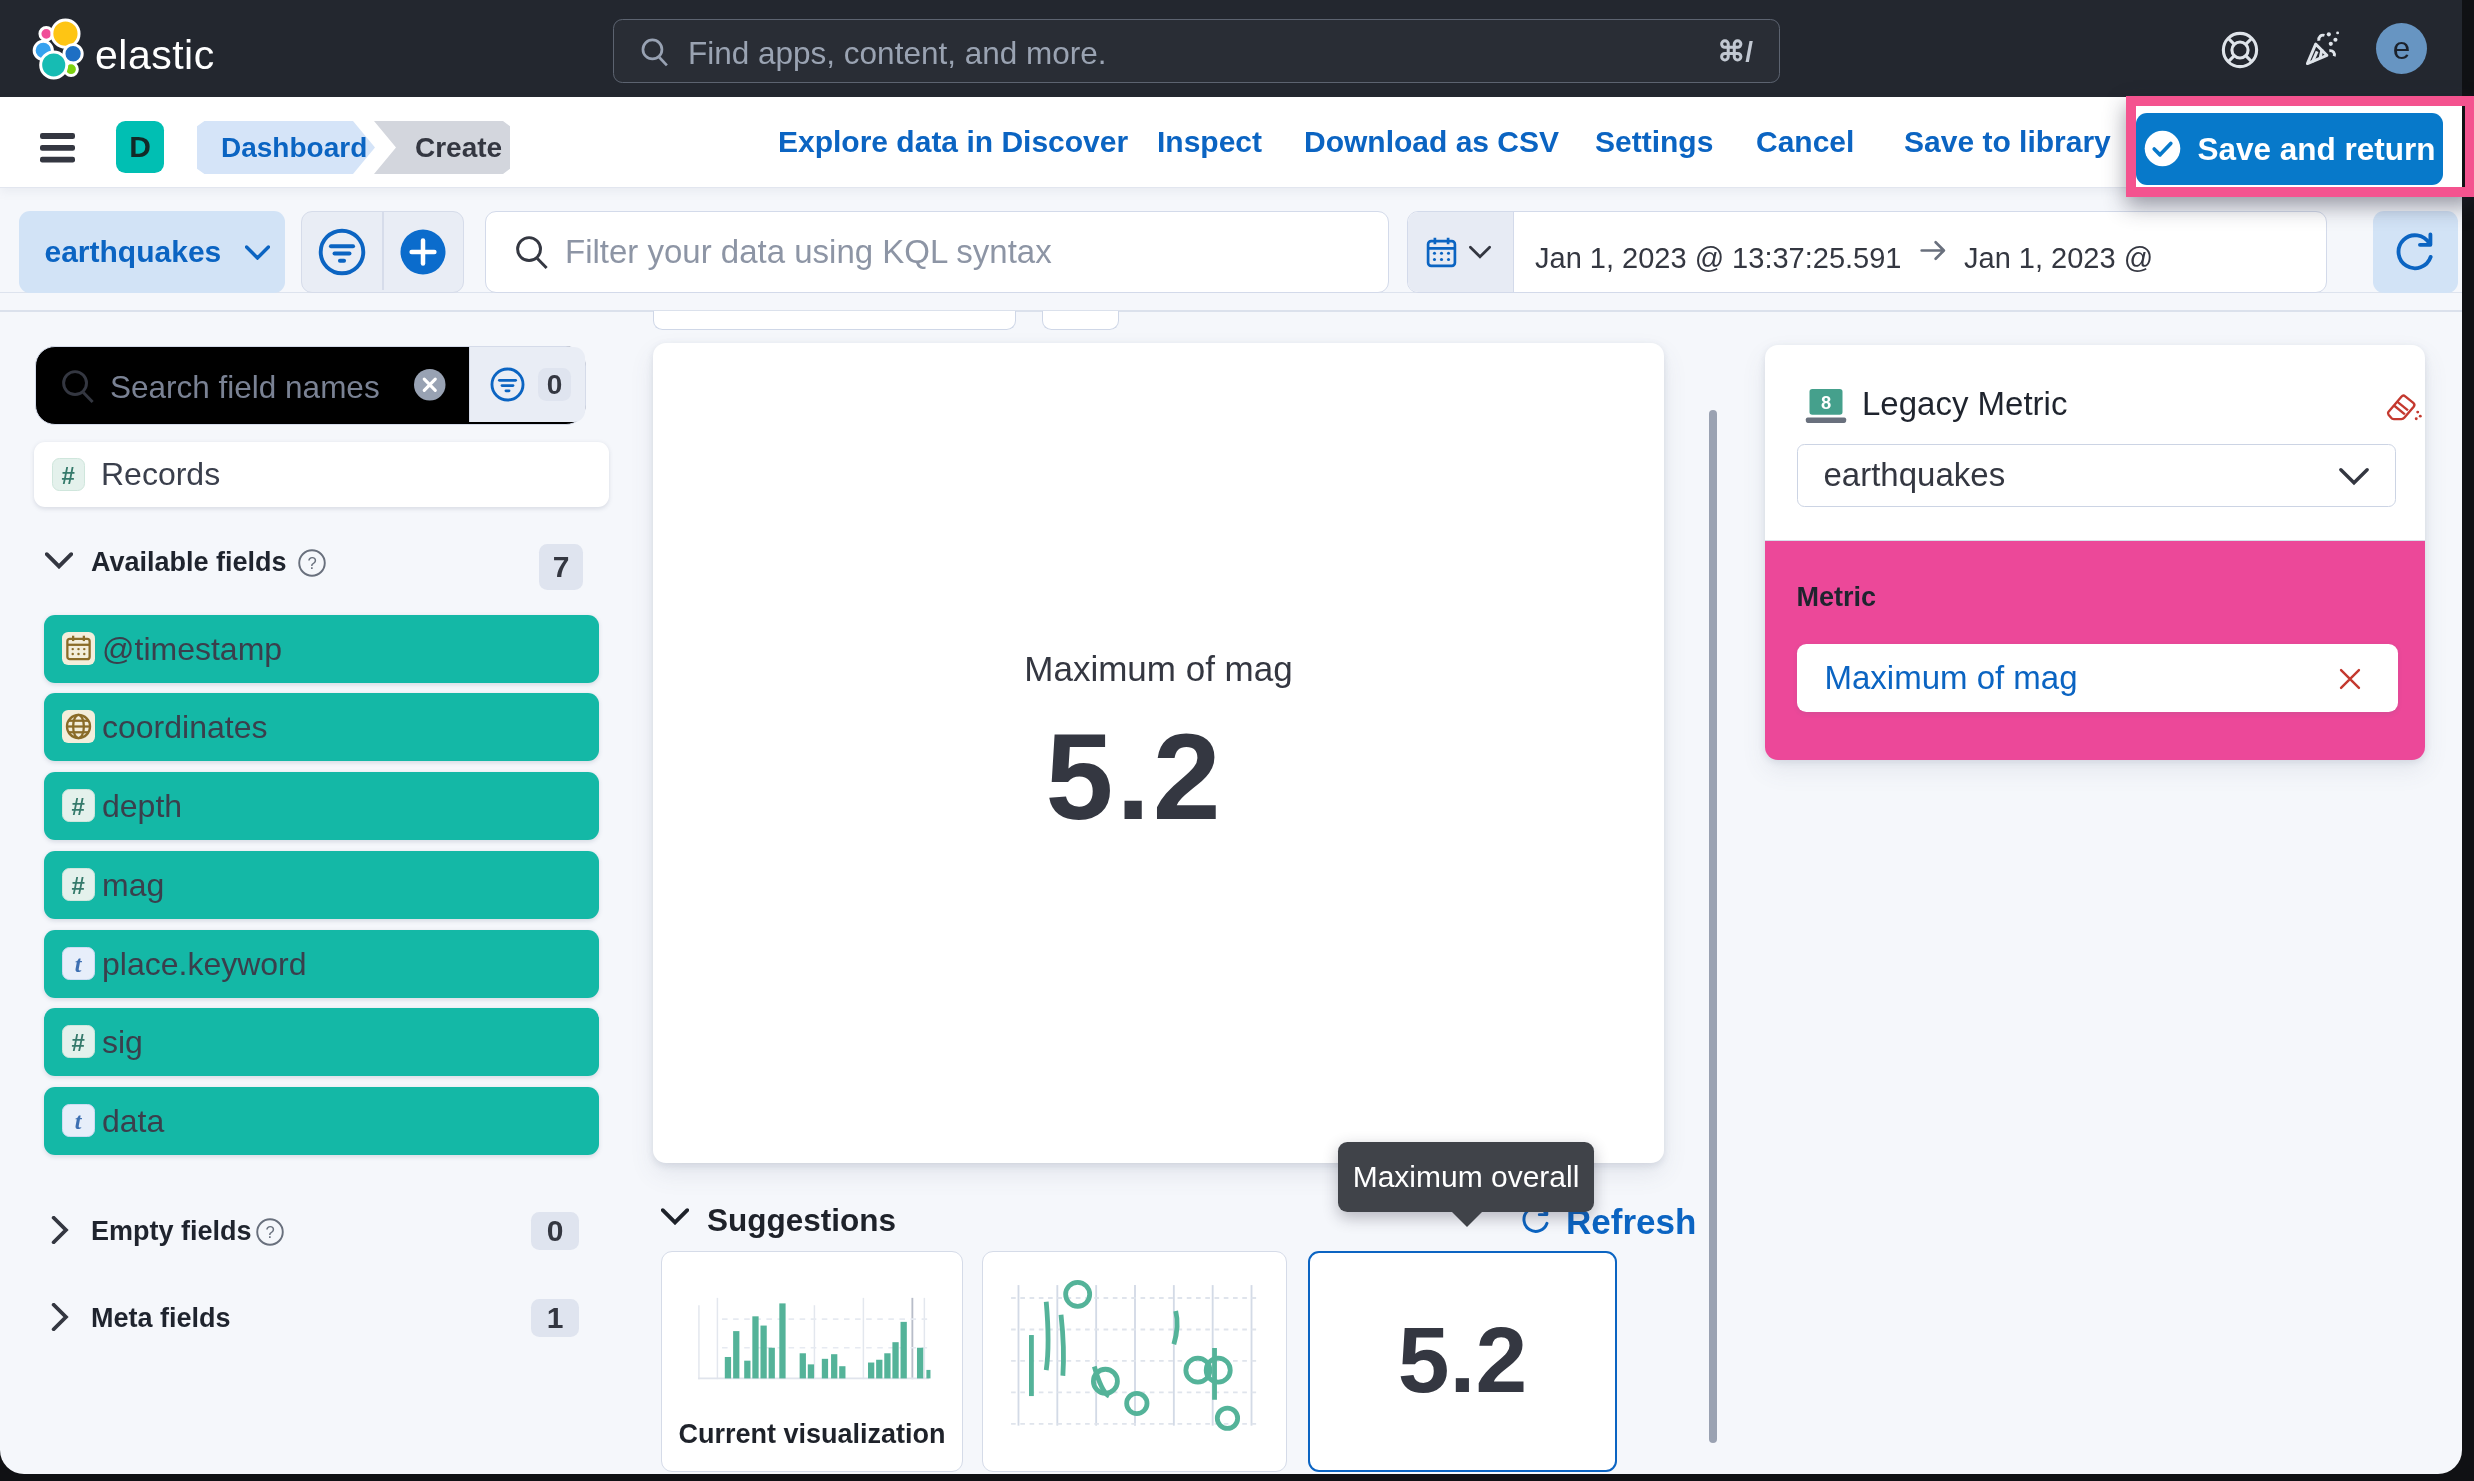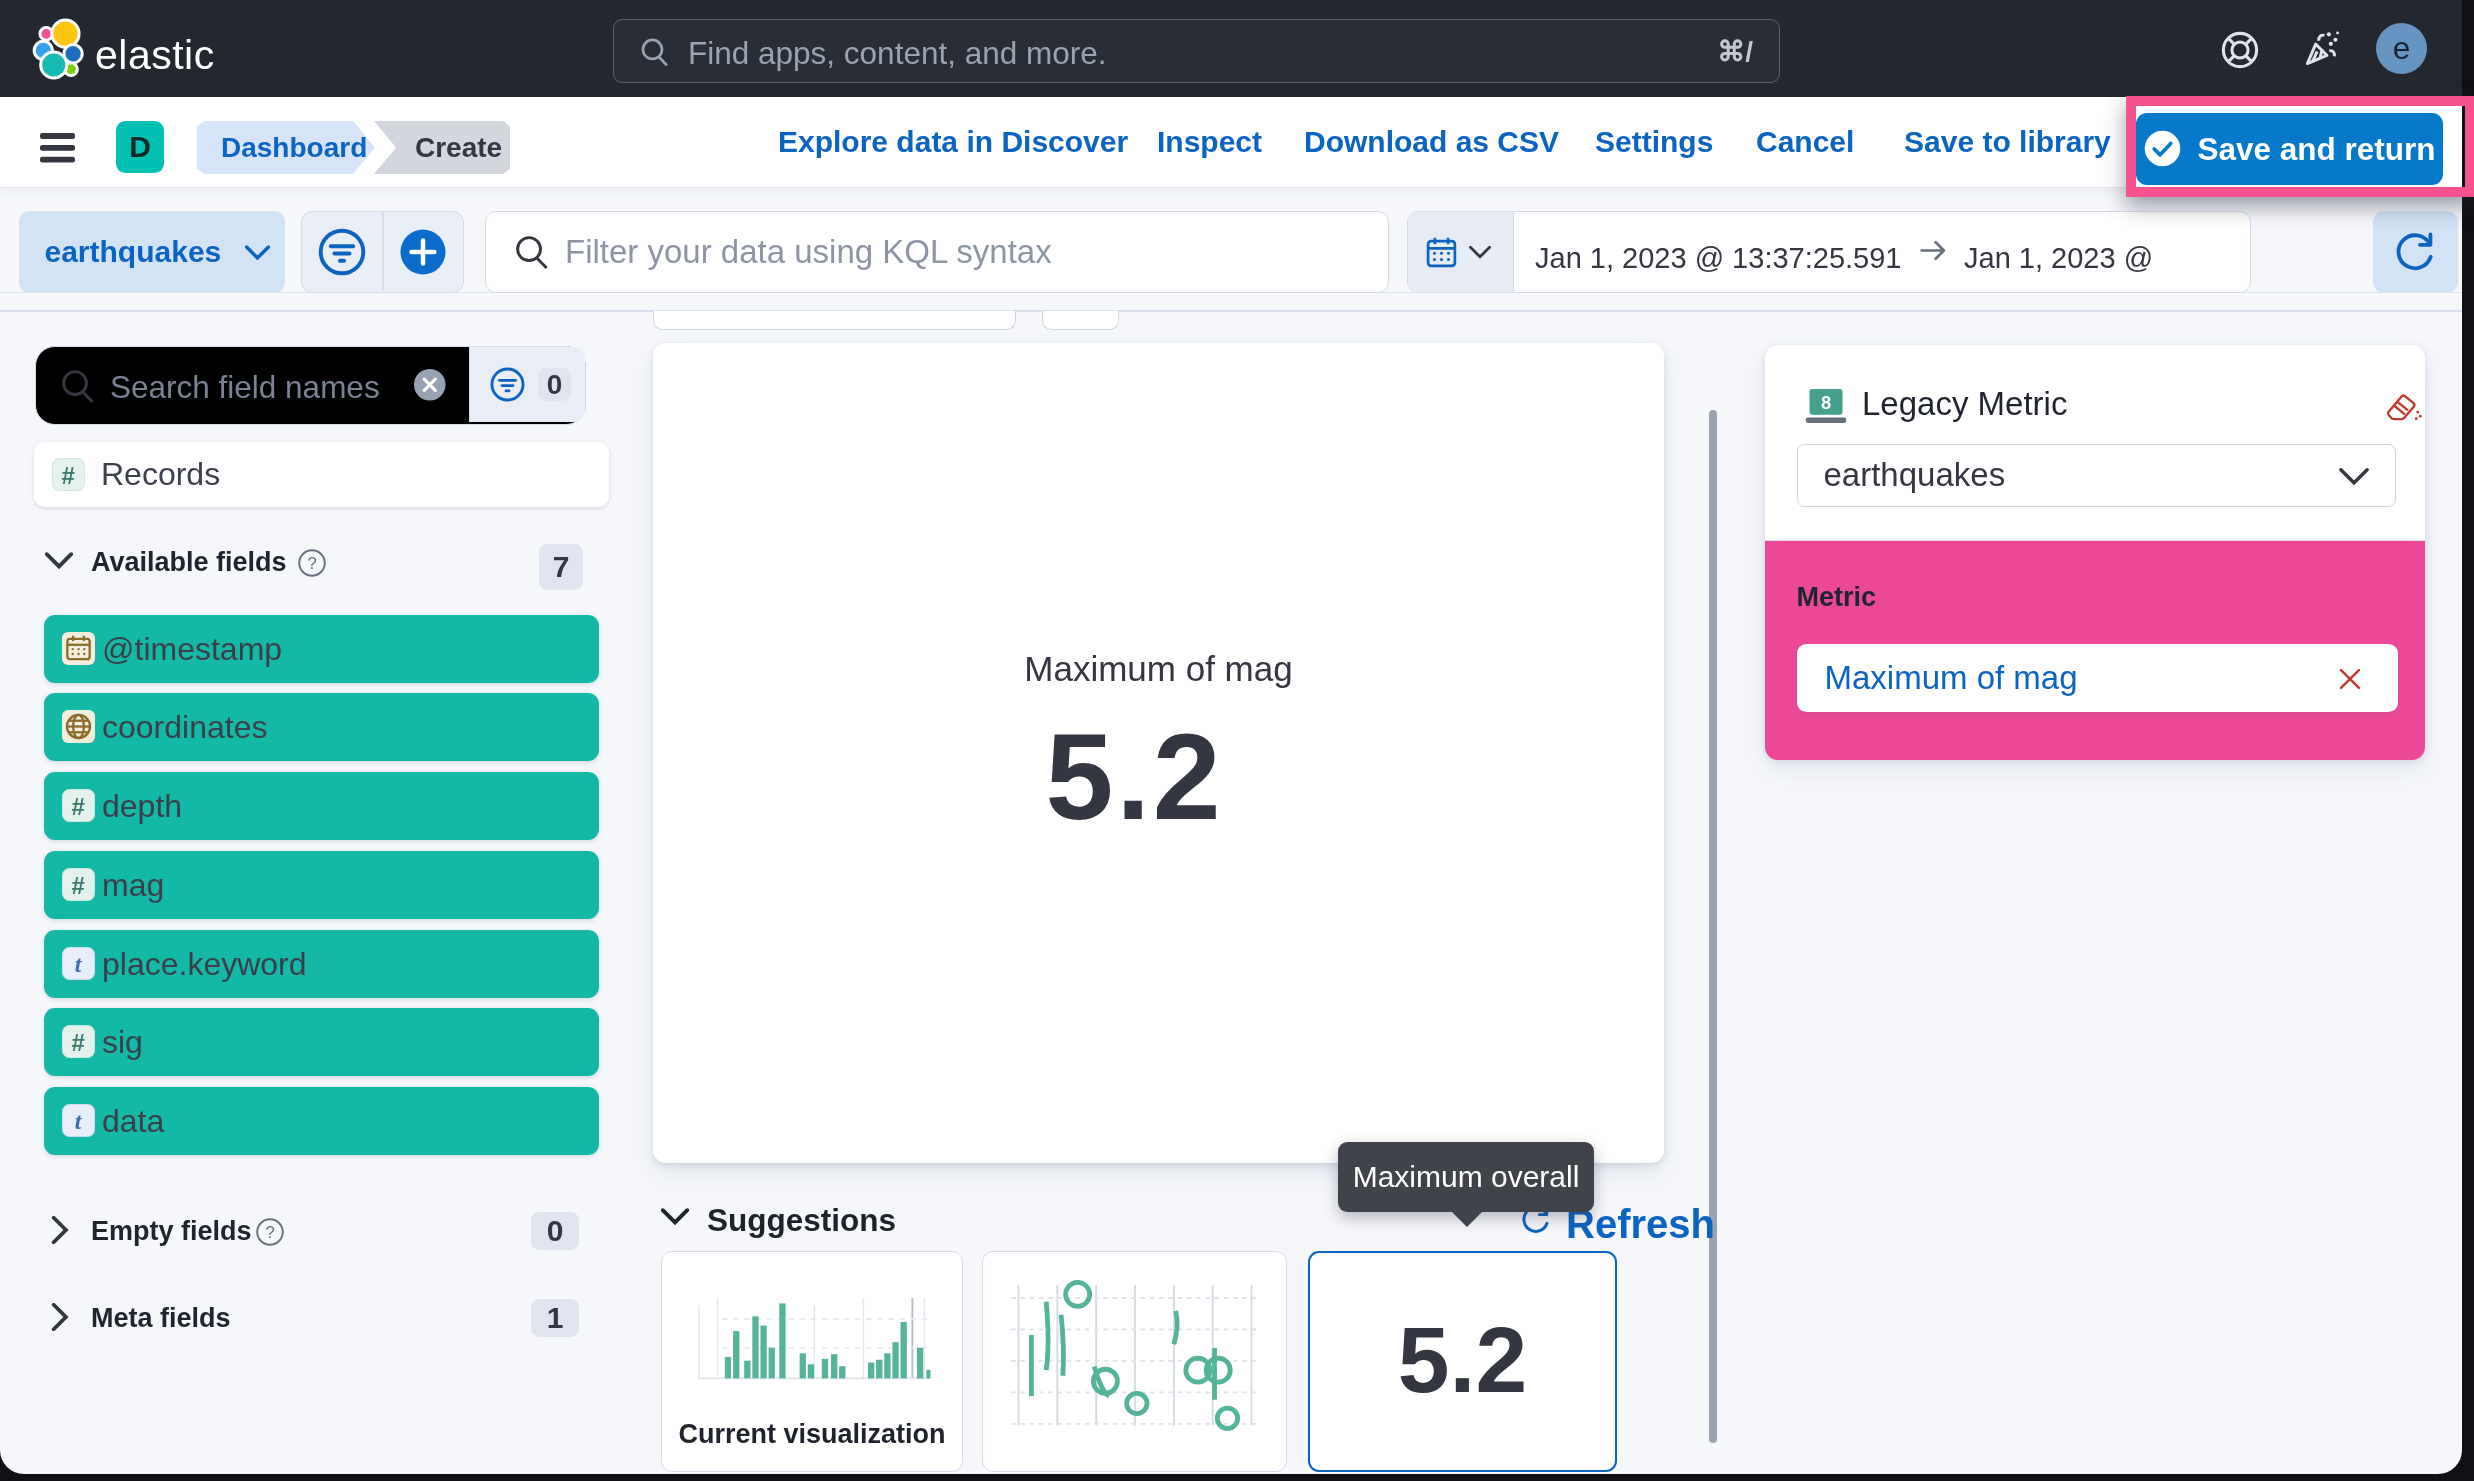--- a/index.html
+++ b/index.html
@@ -18,21 +18,21 @@
 .crumb1{position:absolute;left:197px;top:24px;width:178px;height:53px;background:#d5e4f8;color:#0b64c2;font-size:28px;font-weight:700;line-height:53px;text-align:left;padding-left:24px;clip-path:polygon(7.4px 0,156px 0,178px 50%,156px 100%,7.4px 100%,0 90%,0 10%)}
 .crumb2{position:absolute;left:374px;top:24px;width:136px;height:53px;background:#d3d6dd;color:#343741;font-size:28px;font-weight:700;line-height:53px;padding-left:41px;clip-path:polygon(0 0,129px 0,136px 10%,136px 90%,129px 100%,0 100%,22px 50%)}
 .savebtn{position:absolute;left:2136px;top:15.8px;width:307px;height:72px;background:#0779ca;border-radius:11px;color:#fff;font-size:31.5px;font-weight:700;line-height:72px;text-align:center}
 .pinkbox{position:absolute;left:2126px;top:96px;width:349px;height:101px;border:10.2px solid #f4538f;box-shadow:0 9.3px 20.4px rgba(40,40,60,0.45);z-index:50}
 
 .qrow{position:absolute;left:0;top:190px;width:100%;height:103px;border-bottom:1.9px solid #dde3ee}
 .qpill{position:absolute;left:18.5px;top:21px;width:266px;height:82px;background:#d2e3f6;border-radius:11px;color:#0b64c2;font-size:30px;font-weight:700;line-height:82px;padding-left:26px}
 .qgroup{position:absolute;left:301px;top:21px;width:163px;height:82px;background:#e9edf5;border:1.9px solid #d6dcea;border-radius:11px}
 .qinput{position:absolute;left:485px;top:21px;width:904px;height:82px;background:#fff;border:1.9px solid #d3daea;border-radius:11px}
 .qinput .ph{position:absolute;left:79px;top:21px;font-size:33px;color:#8d95a5}
-.qdate{position:absolute;left:1407px;top:21px;width:844px;height:82px;background:#fff;border:1.9px solid #d3daea;border-radius:11px;overflow:hidden}
+.qdate{position:absolute;left:1407px;top:21px;width:920px;height:82px;background:#fff;border:1.9px solid #d3daea;border-radius:11px;overflow:hidden}
 .qdate .seg{position:absolute;left:0;top:0;width:106px;height:100%;background:#e7ebf4;border-right:1.9px solid #d3daea}
 .qdate .dt{position:absolute;top:6.5px;height:78px;line-height:78px;font-size:29px;color:#343741}
 .qrefresh{position:absolute;left:2373px;top:21px;width:85px;height:82px;background:#d2e3f6;border-radius:11px}
 
 .wline{position:absolute;left:0;top:310px;width:2462px;height:1.9px;background:#dbe1ec}
 .pctl{position:absolute;top:311px;height:18.5px;background:#fff;border:1.9px solid #cfd7e7;border-top:none;border-radius:0 0 9.3px 9.3px}
 
 .sbox{position:absolute;left:35px;top:346px;width:551px;height:79px;background:#000000;border:1.9px solid #d5dbe9;border-radius:20px}
 .sboxr{position:absolute;right:0;top:0;width:116px;height:75px;background:#e9edf5;border-left:1.9px solid #d5dbe9;border-radius:0 11px 11px 0}
 .srec{position:absolute;left:34px;top:442px;width:575px;height:65px;background:#fff;border-radius:11px;box-shadow:0 1.9px 4.6px rgba(90,100,130,0.18)}
@@ -338,21 +338,21 @@
 </div>
 
 <svg class="abs" style="left:661px;top:1208px" width="28" height="16.7" viewBox="0 0 16 9">
       <path d="M1 1 L8 8 L15 1" fill="none" stroke="#1e222a" stroke-width="2.2" stroke-linecap="round"></path>
     </svg>
 <div class="abs" style="left:707px;top:1202px;font-size:31.5px;font-weight:700;color:#1e222a">Suggestions</div>
 <svg class="abs" style="left:1520px;top:1204px" width="31.5" height="31.5" viewBox="0 0 16 16">
       <path d="M13.7 9.8 A6 6 0 1 1 13.2 4.9" fill="none" stroke="#0b64c2" stroke-width="1.5" stroke-linecap="round"></path>
       <path d="M13.6 1.6 L13.6 5.4 L9.8 5.4" fill="none" stroke="#0b64c2" stroke-width="1.5" stroke-linejoin="round" stroke-linecap="round"></path>
     </svg>
-<div class="abs" style="left:1566px;top:1202px;font-size:40px;font-weight:700;color:#0b64c2">Refresh</div>
+<div class="abs" style="left:1566px;top:1202px;font-size:35px;font-weight:700;color:#0b64c2">Refresh</div>
 <div class="sugcard" style="left:661px;width:302px">
 <svg class="abs" style="left:34px;top:44px" width="235" height="85" viewBox="0 0 127 46">
 <g stroke="#e3e7ee" stroke-width="0.8" fill="none">
           <path d="M1.5 5 V45"></path>
           <path d="M11.5 1 V45"></path>
           <path d="M64 5 V45"></path>
           <path d="M90.5 1 V45"></path>
           <path d="M123.5 1 V45"></path>
         </g>
 <path d="M117 1 V45" stroke="#b8bdc9" stroke-width="1" fill="none"></path>

